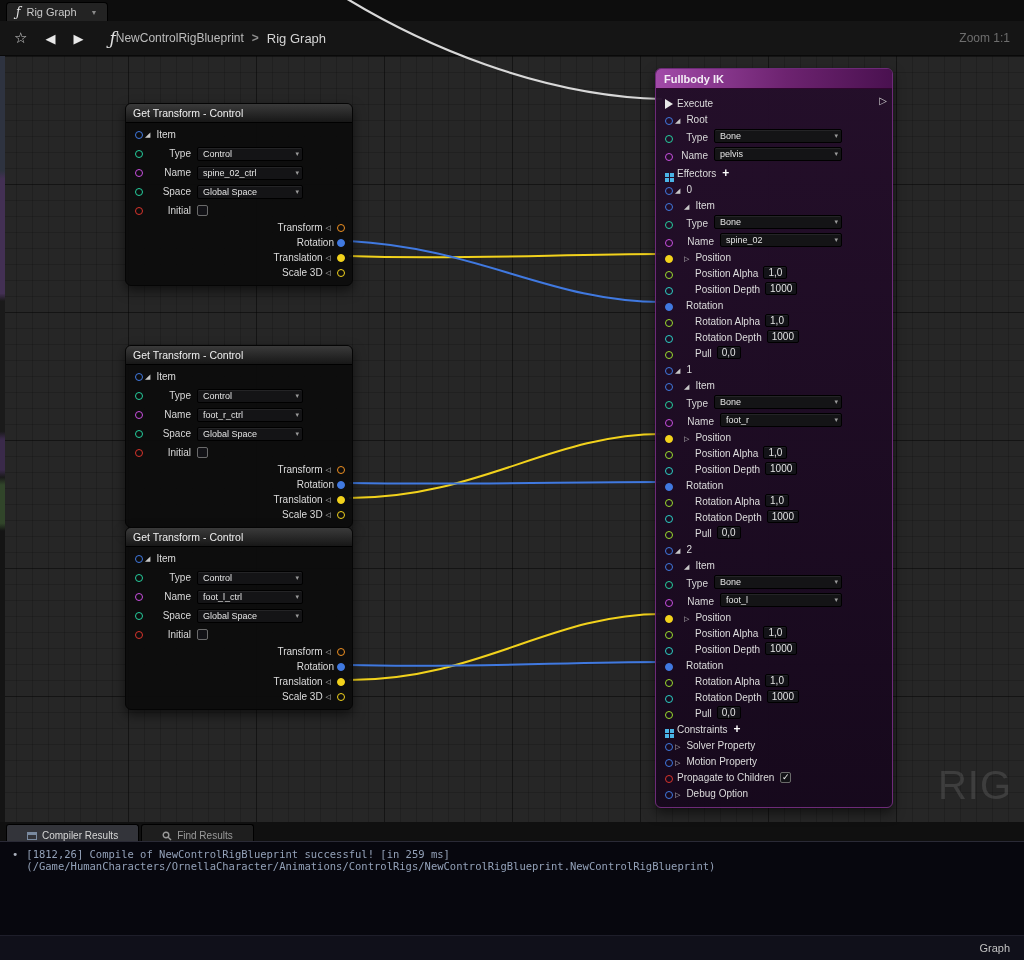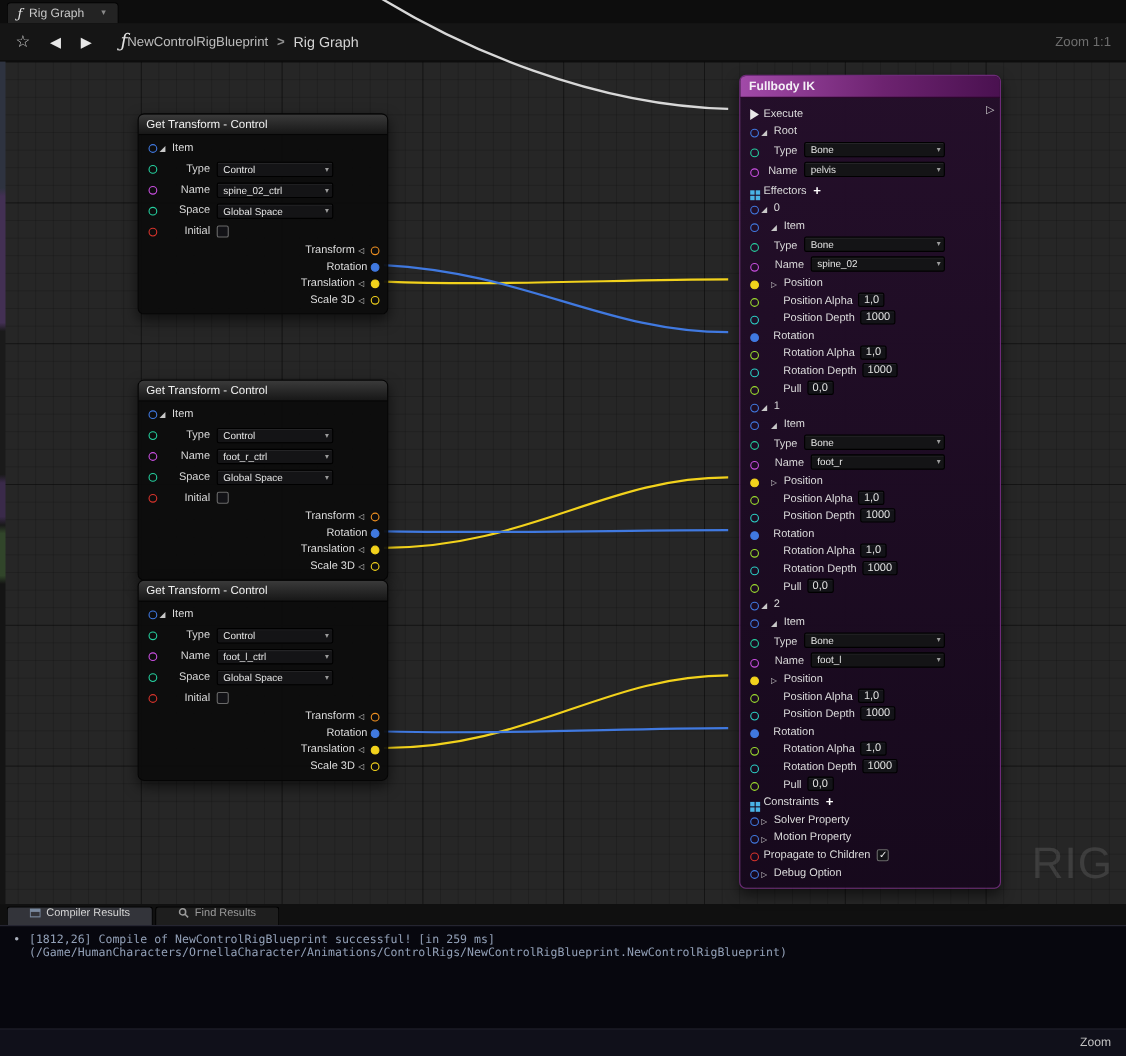--- a/index.html
+++ b/index.html
@@ -63,33 +63,33 @@
 
 .gt{left:125px;width:228px;background:rgba(12,12,12,.94)}
 .gt1{top:103px}.gt2{top:345px}.gt3{top:527px}
 .gt-header{height:19px;line-height:19px;padding-left:7px;font-weight:normal;font-size:10.5px;color:#efefef;background:linear-gradient(180deg,#3a3a3a,#171717);border-bottom:1px solid #000;border-radius:5px 5px 0 0}
 .gt-body{padding:2px 0 5px}
 .grow{display:flex;align-items:center;height:19px;padding:0 6px}
 .grow.out{height:15px;justify-content:flex-end;padding-right:5px}
 .gkey{flex:0 0 46px;width:46px;text-align:right;margin-right:6px;color:#d8d8d8}
 
 
-.fbik{left:672px;top:68px;width:238px;background:linear-gradient(180deg,rgba(36,14,42,.97),rgba(22,8,28,.97));border:1px solid #6d2a78}
+.fbik{left:655px;top:68px;width:238px;background:linear-gradient(180deg,rgba(36,14,42,.97),rgba(22,8,28,.97));border:1px solid #6d2a78}
 .fbik-header{height:20px;line-height:20px;padding-left:8px;font-weight:bold;font-size:11px;color:#f4eef6;background:linear-gradient(90deg,#a14aa8 0%,#6d2370 55%,#4a1150 100%);border-bottom:1px solid #30062f;border-radius:5px 5px 0 0}
 .fbik-body{padding:2px 0 8px}
 .frow{display:flex;align-items:flex-end;height:16px;padding:0 6px;position:relative}
 .frow.h18{height:18px}
 .frow.ddrow{padding-right:50px}
 .fkey{margin-left:auto;margin-right:6px;color:#d8d8d8}
 .indent1{flex:0 0 9px}.indent2{flex:0 0 18px}
 .out-exec{position:absolute;right:5px;top:50%;transform:translateY(-50%);color:#d0d0d0;font-size:10px}
 
 
 .bottom-tabs{position:absolute;left:0;top:822px;width:1024px;height:19px;background:#101010;display:flex;align-items:flex-end;padding-left:6px;gap:2px;z-index:2}
-.btab{height:17px;display:flex;align-items:flex-start;gap:5px;padding:0 20px;background:#1e1e1e;color:#9a9a9a;font-size:10px;border-radius:3px 3px 0 0;border:1px solid #000;border-bottom:none}
+.btab{height:17px;display:flex;align-items:flex-end;gap:5px;padding:0 20px;background:#1e1e1e;color:#9a9a9a;font-size:10px;border-radius:3px 3px 0 0;border:1px solid #000;border-bottom:none}
 .btab.active{background:#33343a;color:#d6d6d6}
 .log{position:absolute;left:0;top:841px;width:1024px;height:94px;background:#07070e;border-top:1px solid #2a2a36;z-index:2;padding:6px 8px;font-family:"DejaVu Sans Mono",monospace;font-size:10.5px;color:#93a1b8}
 .log-line{display:flex;align-items:flex-start}
 .bullet{color:#aab0bc;margin:0 8px 0 4px}
 .clear-bar{position:absolute;left:0;top:935px;width:1024px;height:25px;background:#10101a;border-top:1px solid #1e1e2a;z-index:2;display:flex;align-items:center;justify-content:flex-end;padding-right:14px}
 .clear-btn{color:#c2c2c2;font-size:11px}
 </style>
 </head>
 <body>
 
@@ -732,16 +732,16 @@
       <span>Find Results</span>
     </div>
   </div>
   <div class="log">
     <div class="log-line">
       <span class="bullet">•</span>
       <span>[1812,26] Compile of NewControlRigBlueprint successful! [in 259 ms] (/Game/HumanCharacters/OrnellaCharacter/Animations/ControlRigs/NewControlRigBlueprint.NewControlRigBlueprint)</span>
     </div>
   </div>
   <div class="clear-bar">
-    <span class="clear-btn">Zoom</span>
+    <span class="clear-btn">Graph</span>
   </div>
 
 </div>
 
 </body></html>

